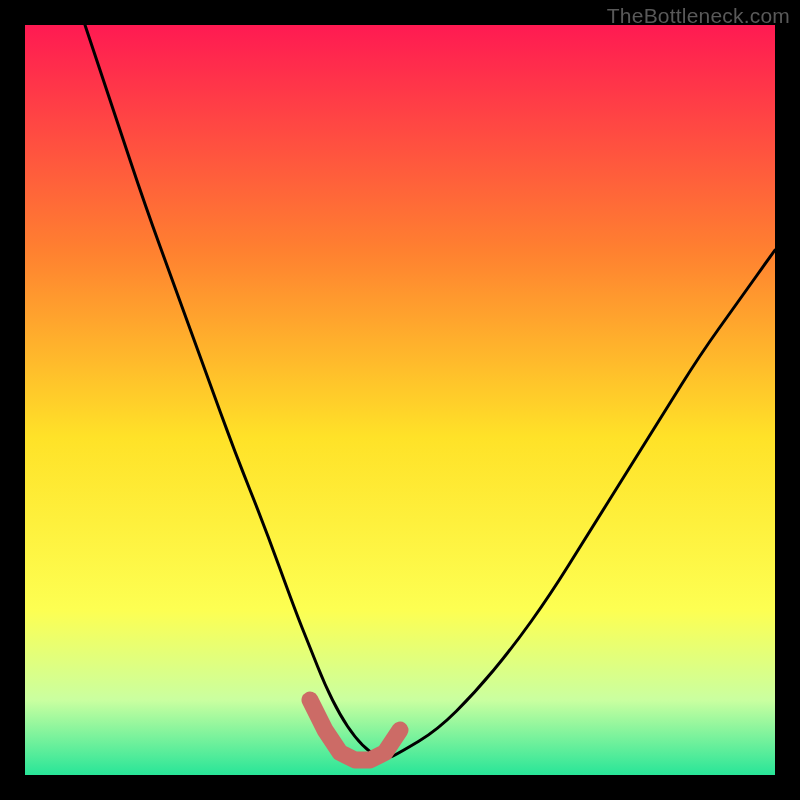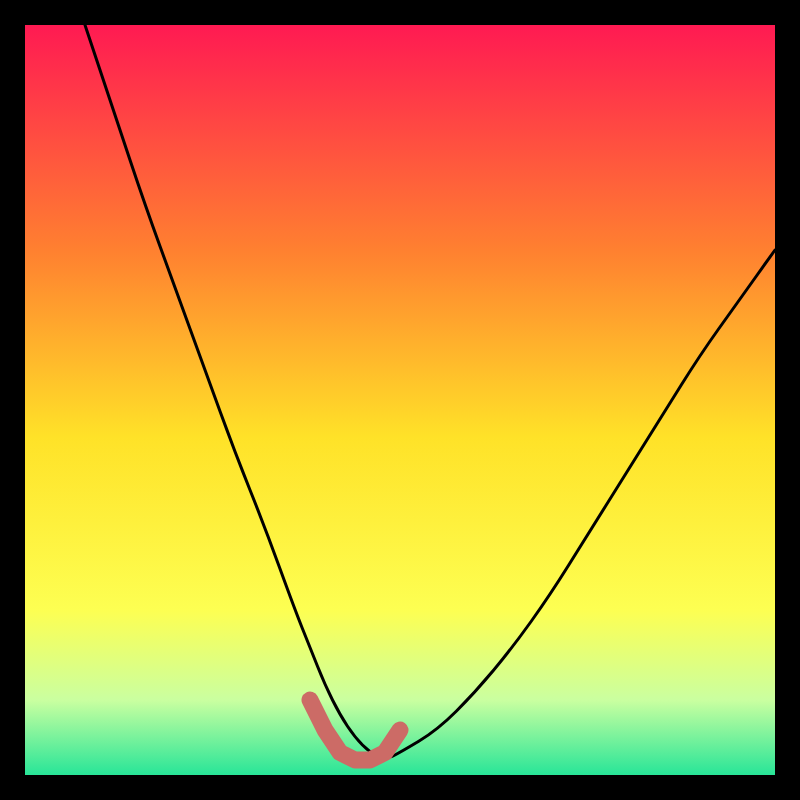--- a/index.html
+++ b/index.html
@@ -49,13 +49,14 @@
           <stop stop-color="#fdff52" offset="0.78"></stop>
           <stop stop-color="#caffa0" offset="0.9"></stop>
           <stop stop-color="#28e598" offset="1"></stop>
         </linearGradient>
       </defs>
       <rect x="0" y="0" width="750" height="750" fill="url(#bg-grad)"></rect>
       <path id="curve-path" fill="none" stroke="#000000" stroke-width="3" stroke-linecap="round" d="M 60 0 Q 60 0 75 45 Q 90 90 105 135 Q 120 180 135 221.25 Q 150 262.5 165 303.75 Q 180 345 195 386.25 Q 210.00000000000003 427.5 225 465 Q 240 502.5 255 543.75 Q 270 585 277.5 603.75 Q 285 622.5 292.5 641.25 Q 300 660 307.5 675 Q 315 690 322.5 701.25 Q 330 712.5 337.5 720 Q 345 727.5 352.5 731.25 Q 360 735 367.5 731.25 Q 375 727.5 393.75 716.25 Q 412.50000000000006 705 431.25 686.25 Q 450 667.5 468.75 645 Q 487.5 622.5 506.25 596.25 Q 525 570 543.75 540 Q 562.5 510 581.25 480 Q 600 450 618.75 420 Q 637.5 390 656.25 360 Q 675 329.99999999999994 693.75 303.75 Q 712.5 277.5 731.25 251.25 T 750 225"></path>
       <path id="marker-path" fill="none" stroke="#cc6b66" stroke-width="17" stroke-linecap="round" stroke-linejoin="round" d="M 285 675 L 300 705 L 315 727.5 L 330 735 L 345 735 L 360 727.5 L 375 705"></path>
     </svg>
   </div>
+  <div class="watermark">TheBottleneck.com</div>
 </div>
 
 </body></html>

